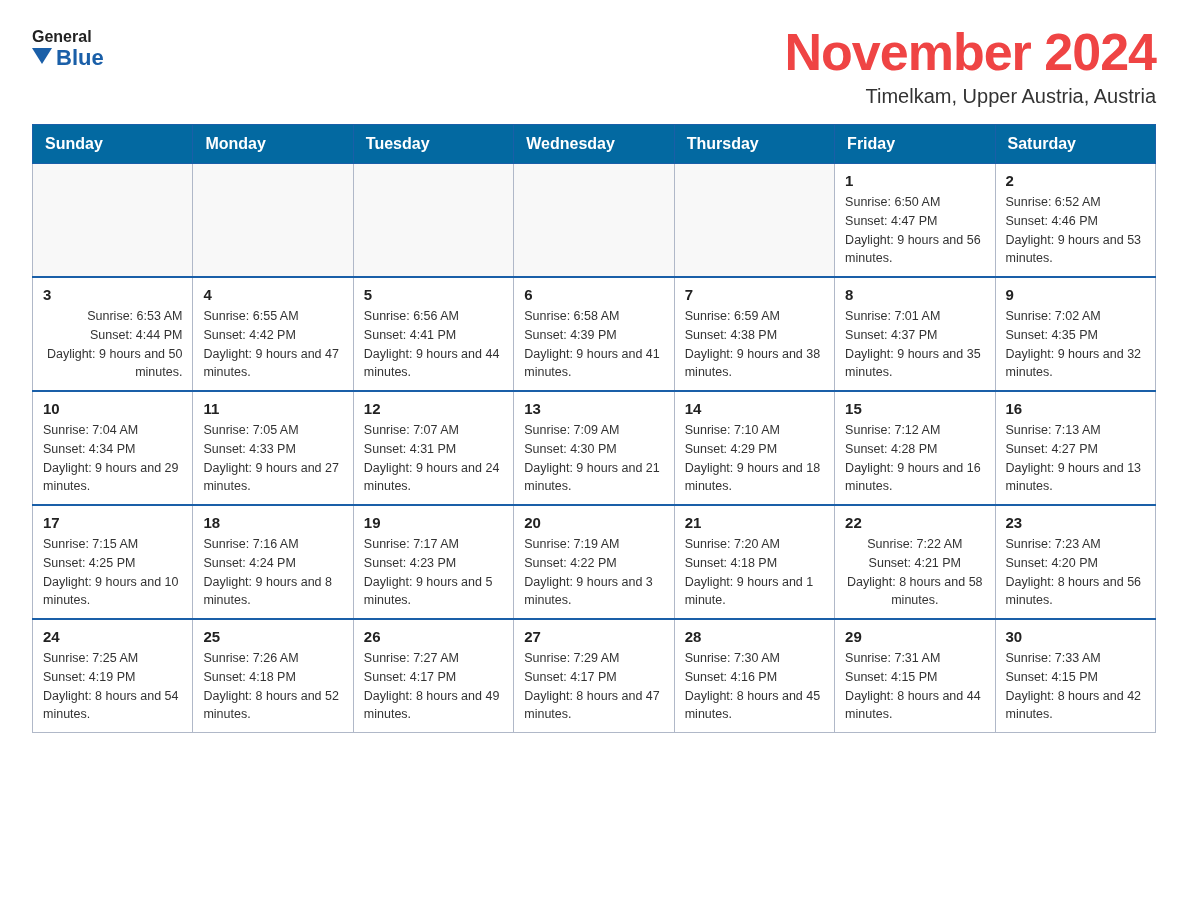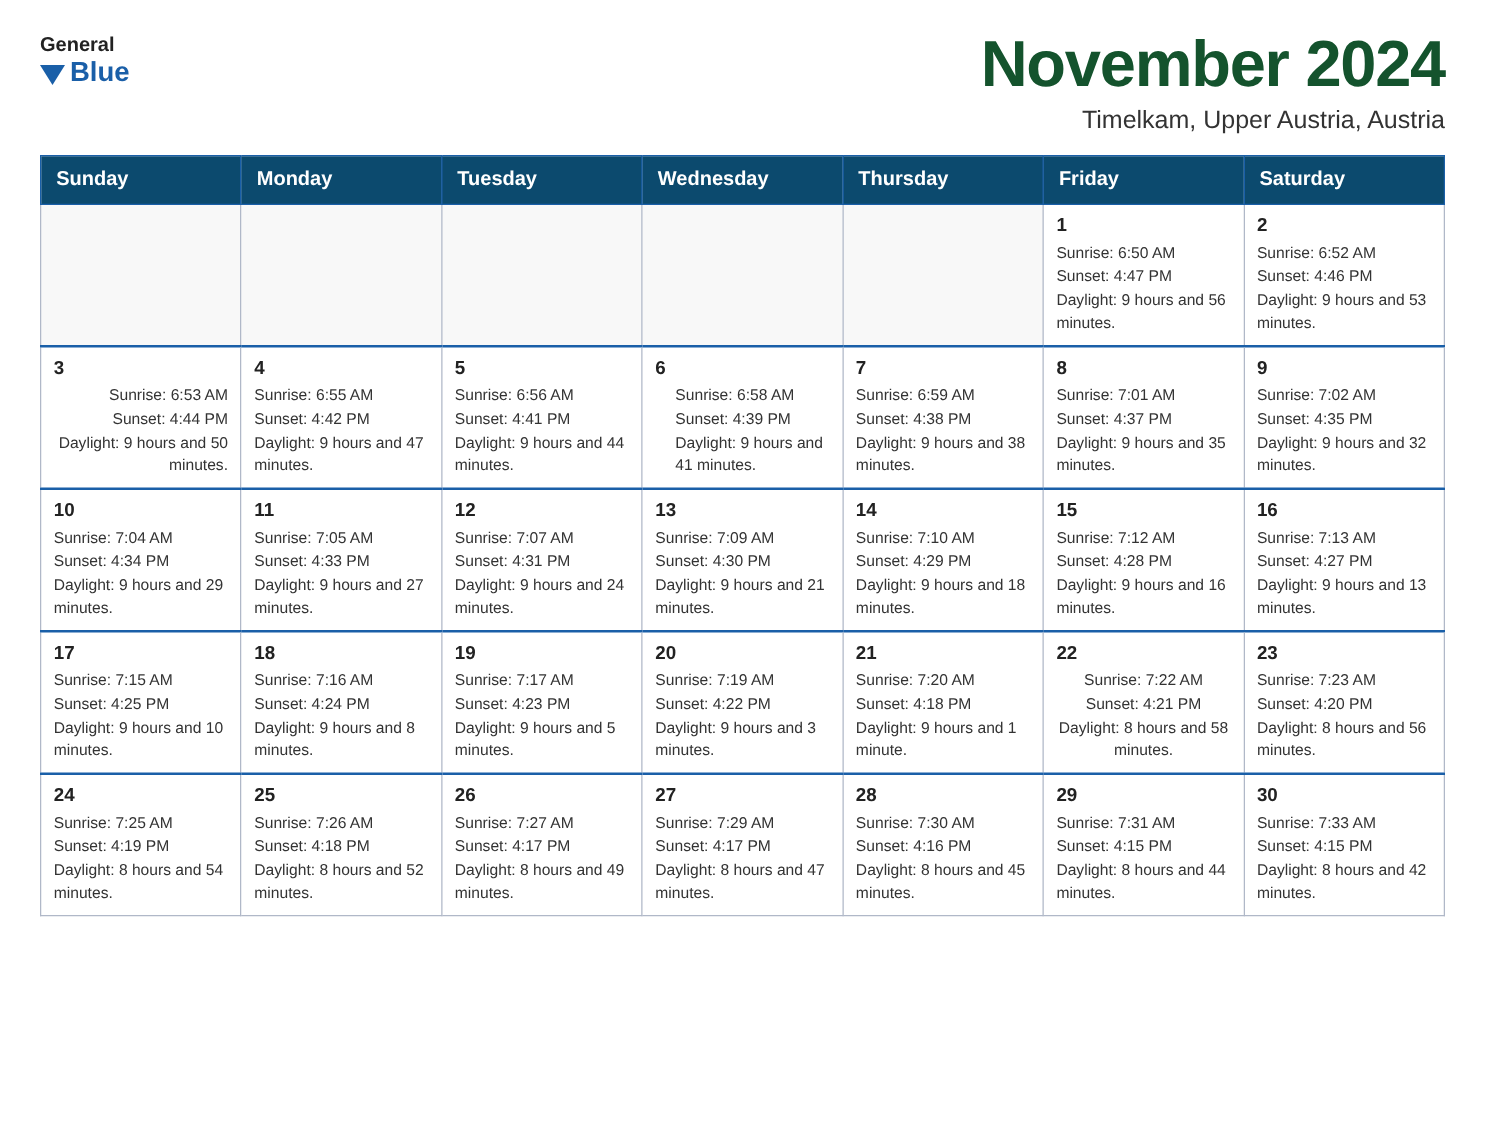--- a/index.html
+++ b/index.html
@@ -23,21 +23,20 @@
     }
     .logo-text-general {
       font-size: 16px;
       font-weight: bold;
       color: #222;
       letter-spacing: 0;
       line-height: 1.1;
     }
     .logo-blue-row {
       display: flex;
-      align-items: center;
     }
     .logo-triangle {
       width: 0;
       height: 0;
       border-left: 10px solid transparent;
       border-right: 10px solid transparent;
       border-top: 16px solid #1a5fa8;
       margin-right: 4px;
       position: relative;
       top: 2px;
@@ -47,37 +46,37 @@
       font-weight: bold;
       color: #1a5fa8;
       line-height: 1.1;
     }
     .title-block {
       text-align: right;
     }
     .month-title {
       font-size: 52px;
       font-weight: bold;
-      color: #14532d;
+      color: #ef4444;
       letter-spacing: -1px;
       line-height: 1.1;
     }
     .location-subtitle {
       font-size: 20px;
       color: #333;
       margin-top: 4px;
     }
     .calendar-table {
       width: 100%;
       border-collapse: collapse;
       margin-top: 16px;
       table-layout: fixed;
     }
     .calendar-table th {
-      background: #0c4a6e;
+      background: #0369a1;
       color: #fff;
       font-size: 16px;
       font-weight: bold;
       padding: 10px 12px;
       text-align: left;
       border: 1px solid #1a5fa8;
     }
     .calendar-table td {
       vertical-align: top;
       border: 1px solid #b0b8c8;
@@ -169,21 +168,21 @@
 Daylight: 9 hours and 47 minutes.</div>
         </td>
         <td>
           <span class="day-number">5</span>
           <div class="day-info" style="white-space: pre-line;">Sunrise: 6:56 AM
 Sunset: 4:41 PM
 Daylight: 9 hours and 44 minutes.</div>
         </td>
         <td>
           <span class="day-number">6</span>
-          <div class="day-info" style="white-space: pre-line; margin-left: 16px;">Sunrise: 6:58 AM
+          <div class="day-info" style="white-space: pre-line;">Sunrise: 6:58 AM
 Sunset: 4:39 PM
 Daylight: 9 hours and 41 minutes.</div>
         </td>
         <td>
           <span class="day-number">7</span>
           <div class="day-info" style="white-space: pre-line;">Sunrise: 6:59 AM
 Sunset: 4:38 PM
 Daylight: 9 hours and 38 minutes.</div>
         </td>
         <td>

